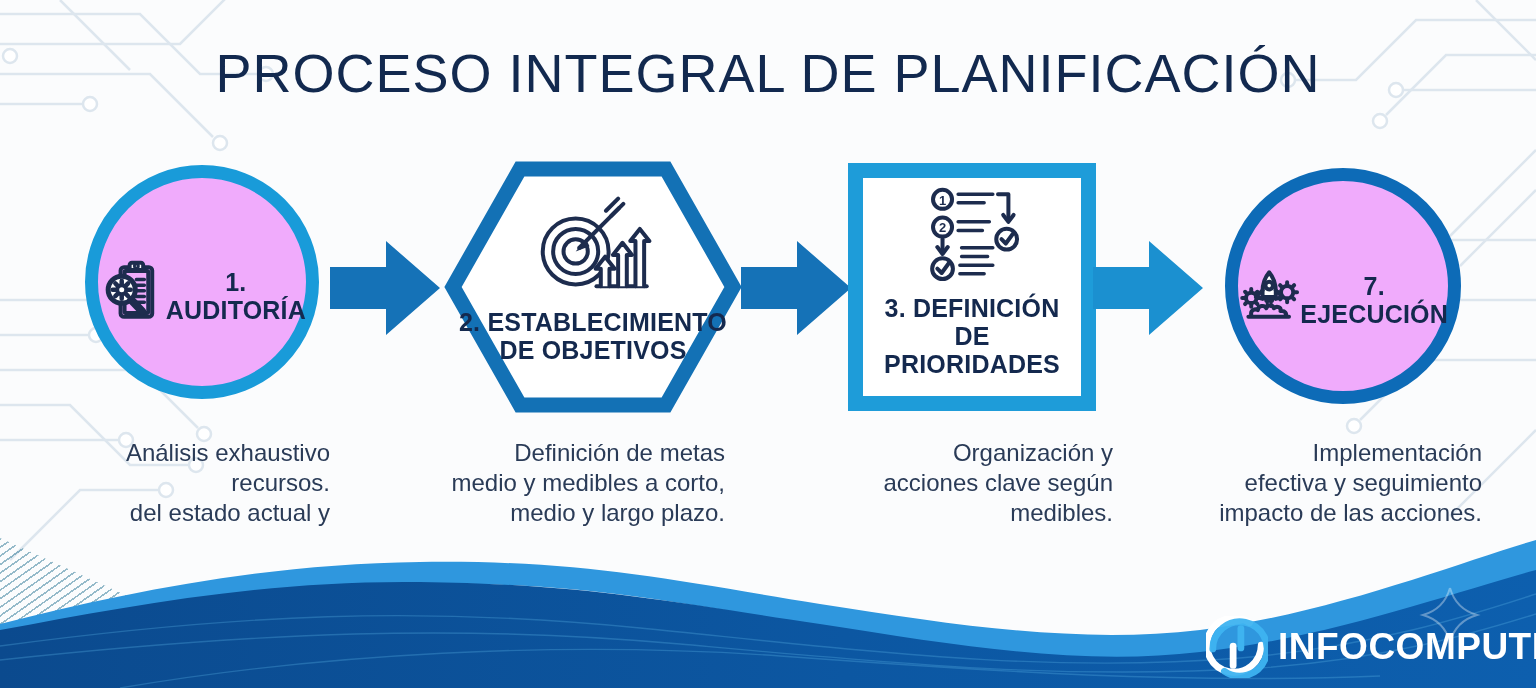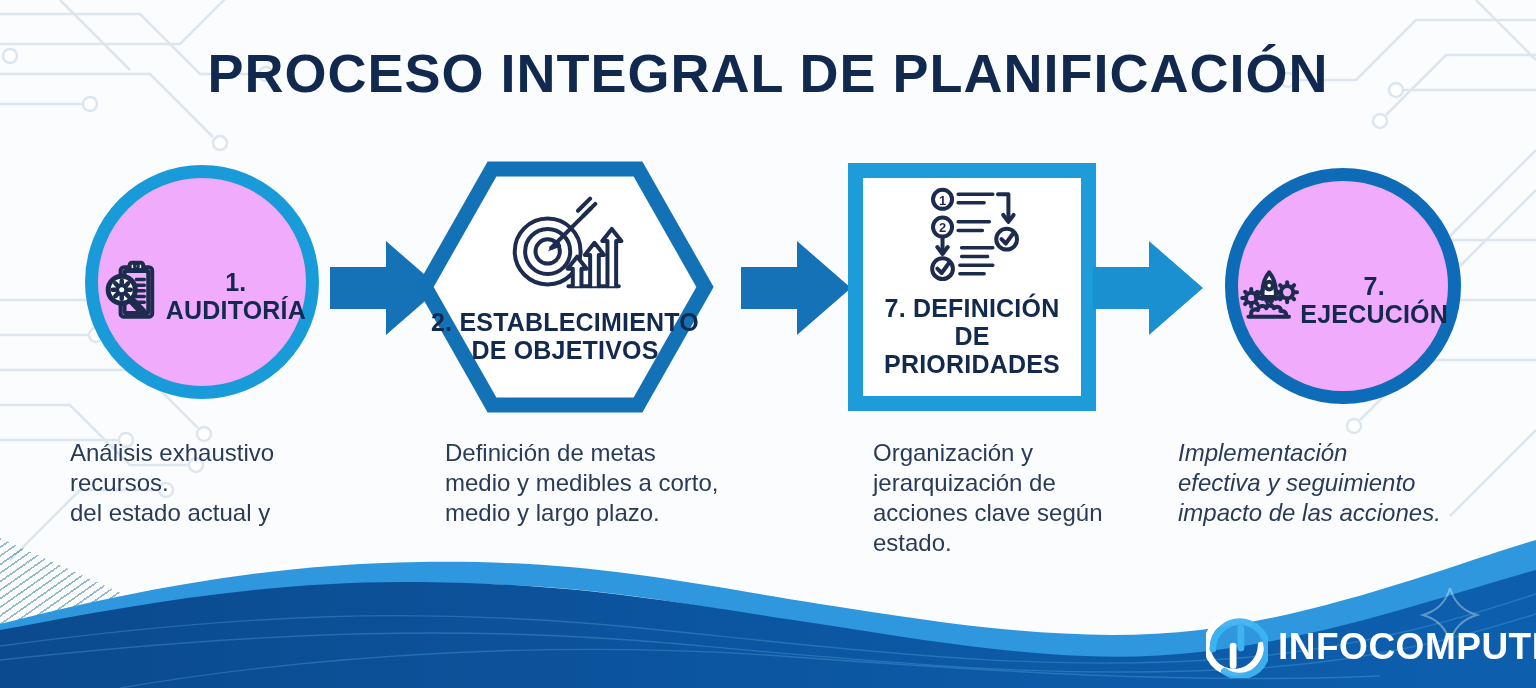--- a/index.html
+++ b/index.html
@@ -12,35 +12,35 @@
   }
   svg { display:block; }
 
   
   .circuit { position:absolute; z-index:0; }
   .circuit path { fill:none; stroke:#dde6ee; stroke-width:2.5; }
   .circuit circle { fill:#ffffff; stroke:#dde6ee; stroke-width:2.5; }
 
   .title {
     position:absolute; top:42px; left:0; width:100%;
-    text-align:center; font-size:54px; font-weight:bold;
+    text-align:center; font-size:54px; font-weight:normal;
     color:#12294f; letter-spacing:1px; z-index:2;
   }
 
   .shape { position:absolute; z-index:2; display:flex; flex-direction:column; align-items:center; }
 
   .ring {
     border-radius:50%; background:#f0abfc;
     display:flex; flex-direction:row; align-items:center;
     justify-content:center;
   }
   .ring1 { left:85px; top:165px; width:234px; height:234px; border:13px solid #199bd9; padding-top:20px; }
   .ring4 { left:1225px; top:168px; width:236px; height:236px; border:13px solid #0d6bb7; padding-top:20px; }
 
-  .hexwrap { left:416px; top:160px; width:298px; height:254px; }
+  .hexwrap { left:444px; top:160px; width:298px; height:254px; }
   .hexwrap > svg.hexbg { position:absolute; inset:0; }
   .hex-poly { fill:#ffffff; stroke:#1371b5; stroke-width:15; }
   .hexwrap .content, .squarewrap .content {
     position:absolute; inset:0; z-index:1;
     display:flex; flex-direction:column; align-items:center; justify-content:center;
   }
 
   .squarewrap { left:848px; top:163px; width:248px; height:248px; background:#fff; border:15px solid #1e9cd9; }
 
   .step-icon { width:112px; height:108px; color:#1d2c4e; }
@@ -53,27 +53,27 @@
   }
   .label span { display:block; }
 
   .arrow { position:absolute; top:231px; width:112px; height:114px; z-index:2; }
   .arrow1 { left:330px; }
   .arrow2 { left:741px; }
   .arrow3 { left:1093px; }
 
   .desc {
     position:absolute; top:438px; z-index:2;
-    text-align:left; font-size:24px; line-height:30px; color:#2a3b57;
+    text-align:right; font-size:24px; line-height:30px; color:#2a3b57;
   }
   .desc span { display:block; }
   .desc1 { left:70px;  width:260px; }
   .desc2 { left:445px; width:280px; }
   .desc3 { left:845px; width:240px;margin-left:28px; }
-  .desc4 { left:1178px; width:304px;font-style:italic; }
+  .desc4 { left:1178px; width:304px; }
 
   
   .hatch {
     position:absolute; left:0; top:538px; width:330px; height:150px; z-index:1;
     background:repeating-linear-gradient(145deg, rgba(23,105,138,0.45) 0 1.6px, transparent 1.6px 7px);
     clip-path:polygon(0 0, 100% 100%, 0 100%);
   }
   .wave { position:absolute; left:0; bottom:0; width:1536px; height:160px; z-index:2; }
 
   .sparkle { position:absolute; left:1415px; top:580px; z-index:3; }
@@ -200,21 +200,21 @@
       <circle cx="100" cy="66" r="12"></circle>
       <path d="M94,66 L99,71 L107,60"></path>
       <path d="M26,66 V78"></path>
       <path d="M20,75 L26,83 L32,75"></path>
       <path d="M48,76 H84 M48,86 H78" stroke-width="3.5"></path>
       <circle cx="26" cy="100" r="12"></circle>
       <path d="M20,100 L25,105 L33,94"></path>
       <path d="M46,96 H84 M46,106 H74" stroke-width="3.5"></path>
     </svg>
     <div class="label">
-      <span>7. DEFINICIÓN</span>
+      <span>3. DEFINICIÓN</span>
       <span>DE PRIORIDADES</span>
     </div>
   </div>
 </div>
 
 <svg class="arrow arrow3" viewBox="0 0 112 114">
   <polygon points="0,36 56,36 56,10 110,57 56,104 56,78 0,78" fill="#1b90d0"></polygon>
 </svg>
 
 <div class="shape ring ring4">
@@ -241,23 +241,22 @@
   <span>recursos.</span>
   <span>del estado actual y</span>
 </p>
 <p class="desc desc2">
   <span>Definición de metas</span>
   <span>medio y medibles a corto,</span>
   <span>medio y largo plazo.</span>
 </p>
 <p class="desc desc3">
   <span>Organización y</span>
-  <span>jerarquización de</span>
   <span>acciones clave según</span>
-  <span>estado.</span>
+  <span>medibles.</span>
 </p>
 <p class="desc desc4">
   <span>Implementación</span>
   <span>efectiva y seguimiento</span>
   <span>impacto de las acciones.</span>
 </p>
 
 <div class="hatch"></div>
 
 <svg class="wave" viewBox="0 0 1536 160" preserveAspectRatio="none">

